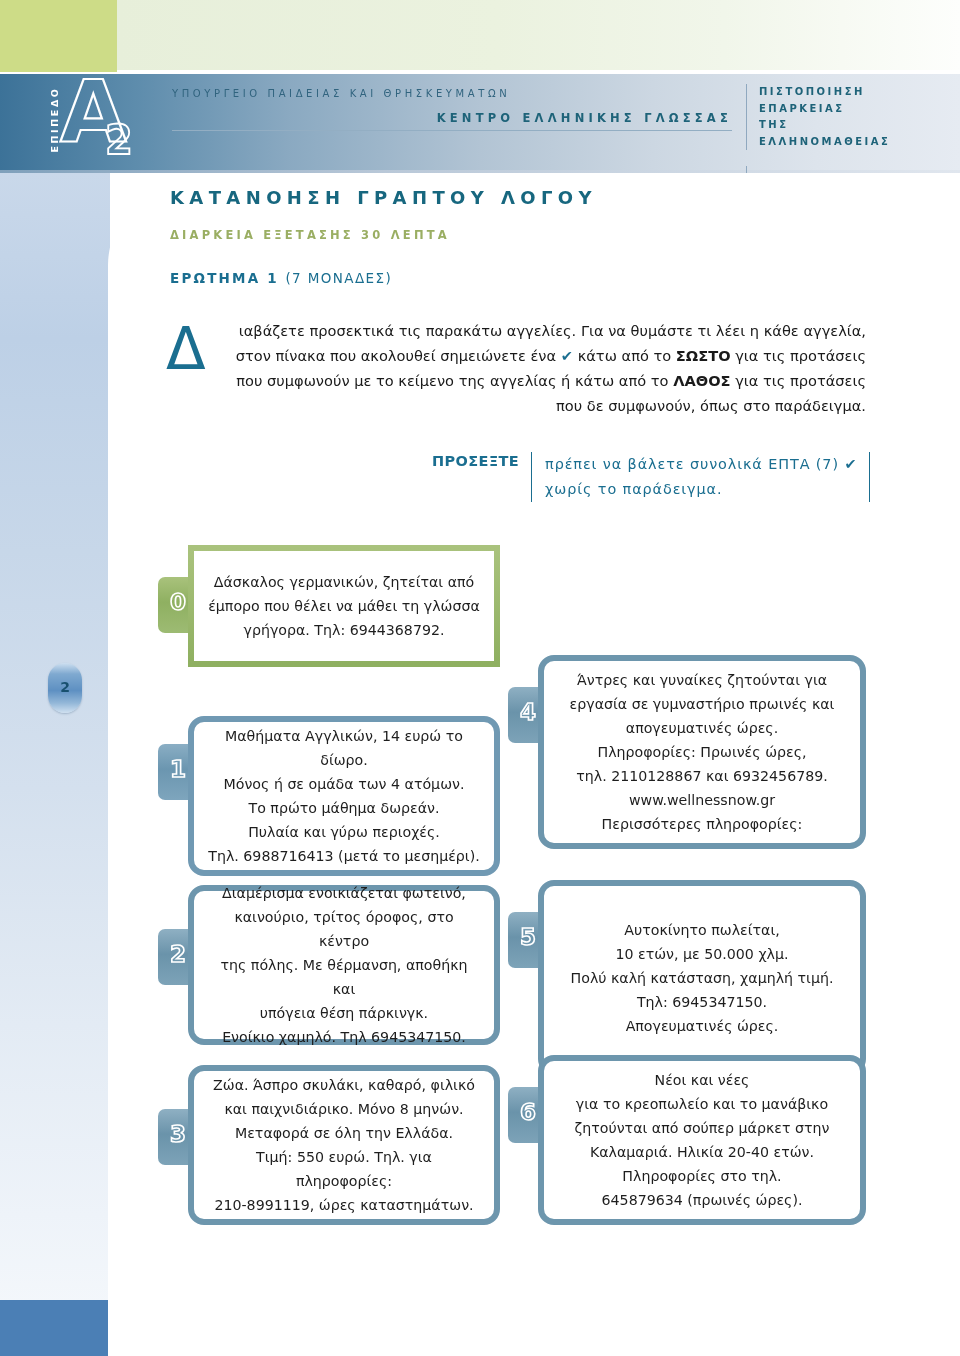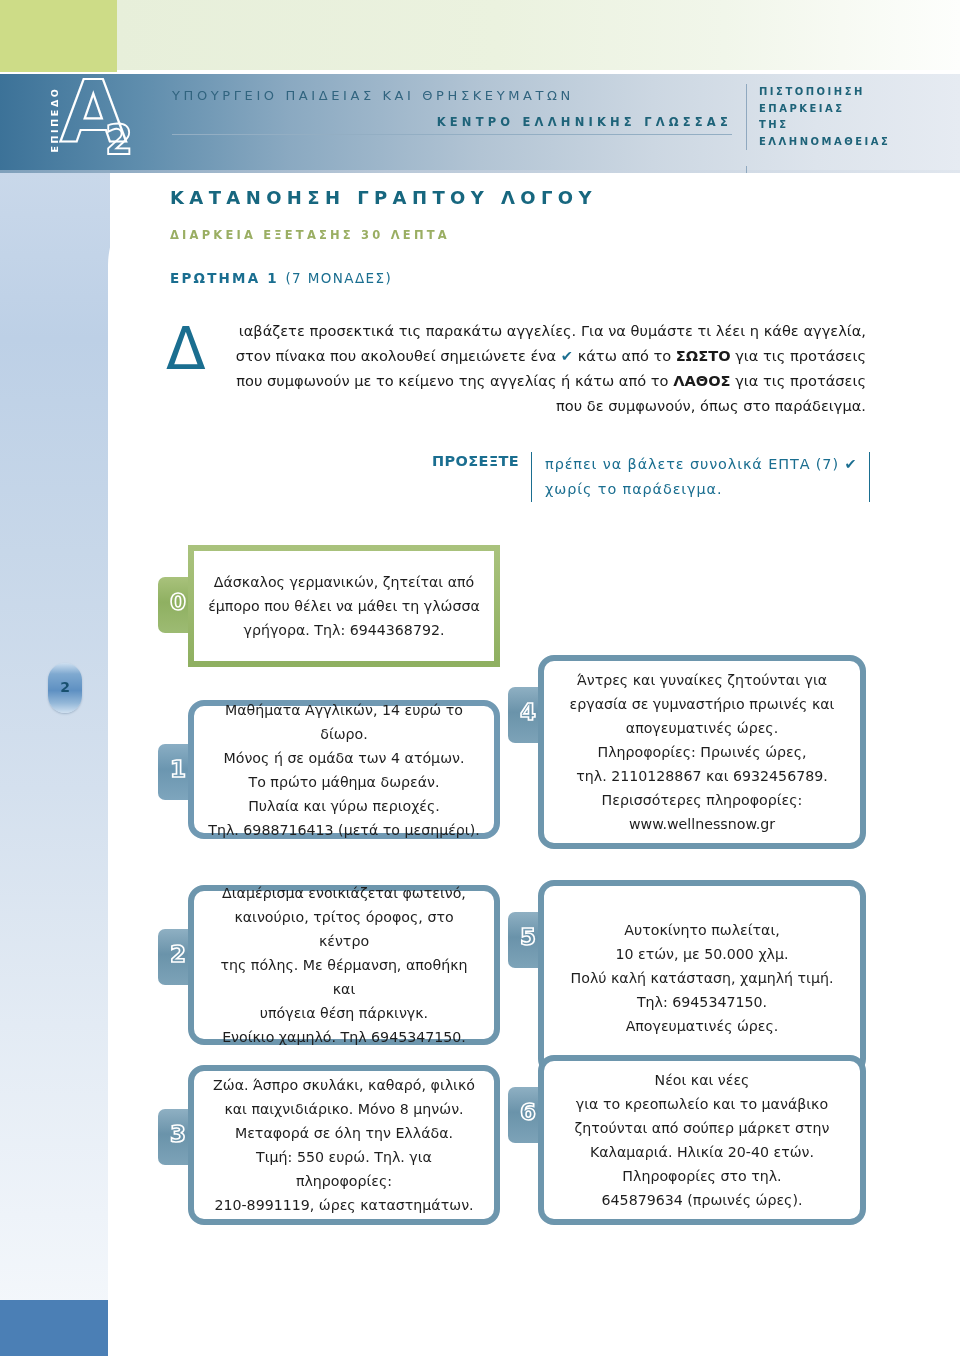--- a/index.html
+++ b/index.html
@@ -87,21 +87,21 @@
     font-family: "DejaVu Sans", "Liberation Sans", sans-serif;
   }
 
   
   #ministry-block {
     position: absolute;
     left: 172px; top: 88px;
     width: 560px;
   }
   .ministry-line1 {
-    font-size: 13px;
+    font-size: 10px;
     letter-spacing: 3.6px;
     color: #31647f;
     font-weight: normal;
   }
   .ministry-line2 {
     font-size: 11.5px;
     letter-spacing: 4.2px;
     color: #1e6379;
     font-weight: bold;
     text-align: right;
@@ -436,43 +436,43 @@
           <div>Δάσκαλος γερμανικών, ζητείται από</div>
           <div>έμπορο που θέλει να μάθει τη γλώσσα</div>
           <div>γρήγορα. Τηλ: 6944368792.</div>
         </div>
       </div>
     </div>
     <div class="ad style-blue-light" style="left: 158px; top: 700px; width: 342px; height: 160px;">
       <div class="ad-tab" style="left: 0px; top: 44px;">
         <div class="ad-tab-number">1</div>
       </div>
-      <div class="ad-card" style="width: 312px; height: 139px;">
+      <div class="ad-card" style="width: 312px; height: 160px; margin-top: 16px;">
         <div class="ad-text">
           <div>Μαθήματα Αγγλικών, 14 ευρώ το δίωρο.</div>
           <div>Μόνος ή σε ομάδα των 4 ατόμων.</div>
           <div>Το πρώτο μάθημα δωρεάν.</div>
           <div>Πυλαία και γύρω περιοχές.</div>
           <div>Τηλ. 6988716413 (μετά το μεσημέρι).</div>
         </div>
       </div>
     </div>
     <div class="ad style-blue-dark" style="left: 508px; top: 655px; width: 358px; height: 194px;">
       <div class="ad-tab" style="left: 0px; top: 32px;">
         <div class="ad-tab-number">4</div>
       </div>
       <div class="ad-card" style="width: 328px; height: 194px;">
         <div class="ad-text">
           <div>Άντρες και γυναίκες ζητούνται για</div>
           <div>εργασία σε γυμναστήριο πρωινές και</div>
           <div>απογευματινές ώρες.</div>
           <div>Πληροφορίες: Πρωινές ώρες,</div>
           <div>τηλ. 2110128867 και 6932456789.</div>
+          <div>www.wellnessnow.gr</div>
           <div>Περισσότερες πληροφορίες:</div>
-          <div>www.wellnessnow.gr</div>
         </div>
       </div>
     </div>
     <div class="ad style-blue-dark" style="left: 158px; top: 885px; width: 342px; height: 160px;">
       <div class="ad-tab" style="left: 0px; top: 44px;">
         <div class="ad-tab-number">2</div>
       </div>
       <div class="ad-card" style="width: 312px; height: 160px;">
         <div class="ad-text">
           <div>Διαμέρισμα ενοικιάζεται φωτεινό,</div>

